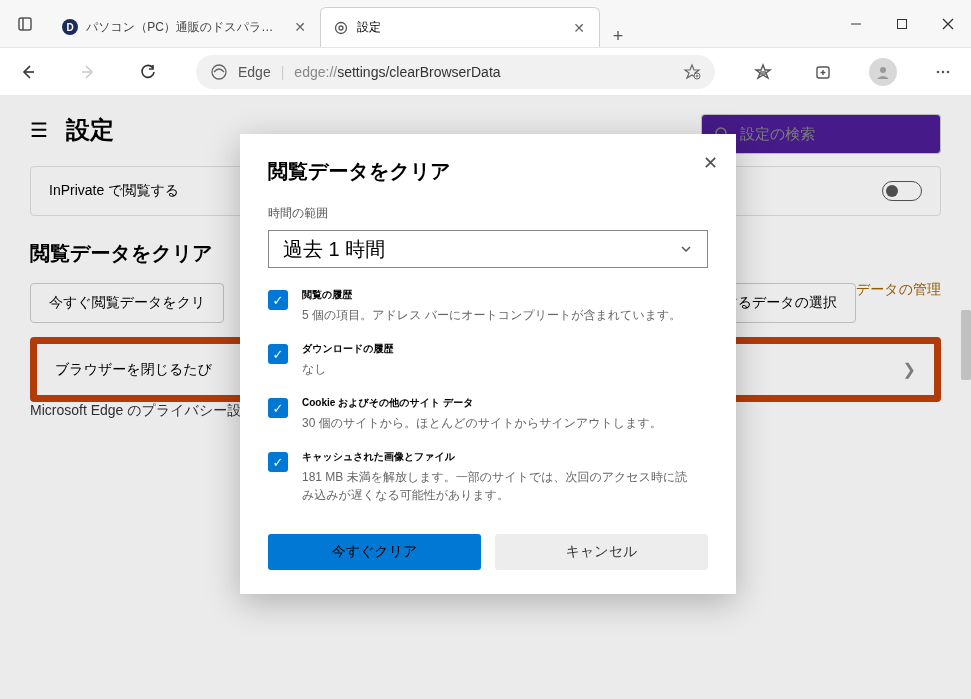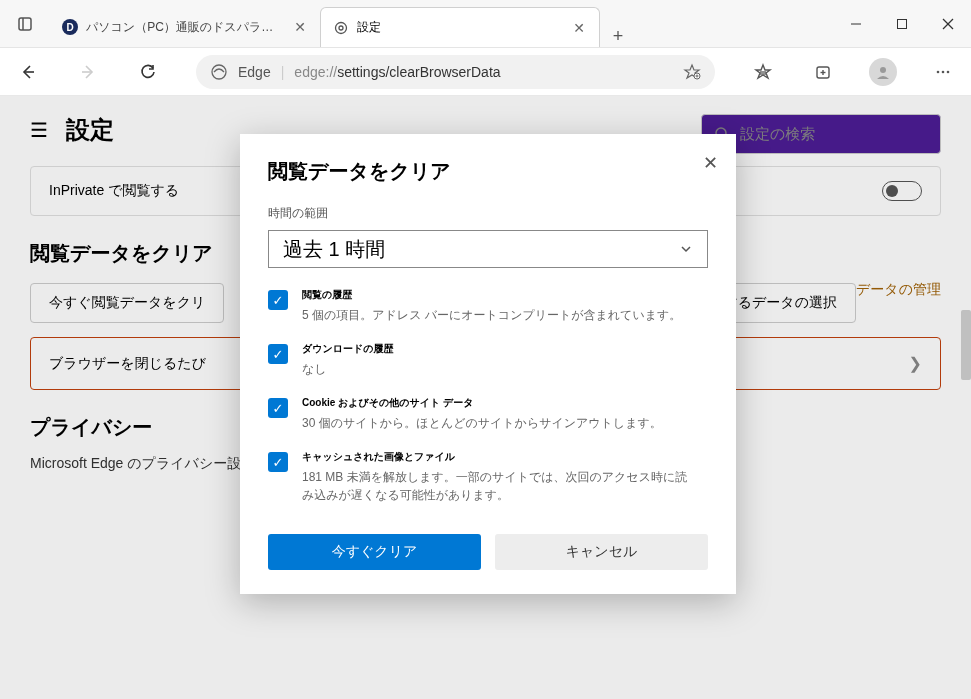--- a/index.html
+++ b/index.html
@@ -39,40 +39,40 @@
 .setting-row { border: 1px solid #e0e0e0; border-radius: 4px; padding: 14px 18px; display: flex; align-items: center; justify-content: space-between; margin: 0 0 14px 0; font-size: 14px; }
 .toggle { width: 40px; height: 20px; border: 1px solid #555; border-radius: 10px; position: relative; }
 .toggle::after { content: ""; width: 12px; height: 12px; background: #555; border-radius: 50%; position: absolute; left: 3px; top: 3px; }
 
 .section-title { font-size: 20px; font-weight: 600; margin: 24px 0 14px; }
 .section-desc { font-size: 14px; color: #333; margin-bottom: 16px; }
 .link { color: #a16207; }
 
 .button-row { display: flex; gap: 29px; justify-content: flex-end; margin-bottom: 14px; }
 .outline-btn { border: 1px solid #ccc; border-radius: 4px; padding: 10px 18px; font-size: 14px; background: #fff; }
-.row-nav { border: 1px solid #c2410c; border-radius: 4px; padding: 16px 18px; display: flex; align-items: center; justify-content: space-between; font-size: 14px; }
+.row-nav { border: 7px solid #c2410c; border-radius: 4px; padding: 16px 18px; display: flex; align-items: center; justify-content: space-between; font-size: 14px; }
 .chev { color: #888; font-size: 16px; }
 
 
 .dim { position: absolute; inset: 96px 0 0 0; background: rgba(0,0,0,0.08); }
 
 
 .dialog { position: absolute; left: 240px; top: 134px; width: 496px; background: #fff; box-shadow: 0 8px 32px rgba(0,0,0,0.25); padding: 24px 28px; }
 .dialog-close { position: absolute; right: 18px; top: 18px; font-size: 18px; color: #555; }
 .dialog-title { font-size: 20px; font-weight: 600; margin-bottom: 20px; }
 .dialog-label { font-size: 12px; color: #555; margin-bottom: 8px; }
 .select { border: 1px solid #888; height: 38px; display: flex; align-items: center; justify-content: space-between; padding: 0 14px; font-size: 20px; margin-bottom: 20px; }
 .check-list { max-height: 270px; overflow-y: auto; padding-right: 10px; }
 .check-item { display: flex; gap: 14px; margin-bottom: 18px; }
 .checkbox { width: 20px; height: 20px; background: #0078d4; border-radius: 3px; display: flex; align-items: center; justify-content: center; color: #fff; font-size: 13px; flex-shrink: 0; margin-top: 2px; }
 .check-title { font-size: 10px; font-weight: 600; margin-bottom: 4px; }
 .check-desc { font-size: 12px; color: #666; line-height: 1.5; }
 .dialog-buttons { display: flex; gap: 14px; margin-top: 12px; }
 .dialog-buttons button { flex: 1; height: 36px; font-size: 14px; border: none; border-radius: 3px; cursor: pointer; }
-.btn-primary { background: #0078d4; color: #ffffff; }
+.btn-primary { background: #0078d4; color: #000000; }
 .btn-secondary { background: #ededed; color: #333; }
 
 
 .scroll-hint { position: absolute; right: 0; top: 310px; width: 10px; height: 70px; background: #c0c0c0; border-radius: 2px; }
 
 svg { display: block; }
 </style>
 </head>
 <body>
 
@@ -223,21 +223,20 @@
   <div class="button-row">
     <div class="outline-btn" style="margin-right:auto">今すぐ閲覧データをクリ</div>
     <div class="outline-btn">クリアするデータの選択</div>
   </div>
 
   <div class="row-nav">
     <span>ブラウザーを閉じるたび</span>
     <span class="chev">❯</span>
   </div>
 
-  <div class="section-title">プライバシー</div>
   <div class="section-desc">
     <span>Microsoft Edge のプライバシー設定を選択してください。</span>
     <span class="link">詳細情報</span>
   </div>
 </div>
 
 <div class="dim"></div>
 
 <div class="dialog">
   <div class="dialog-close">✕</div>

